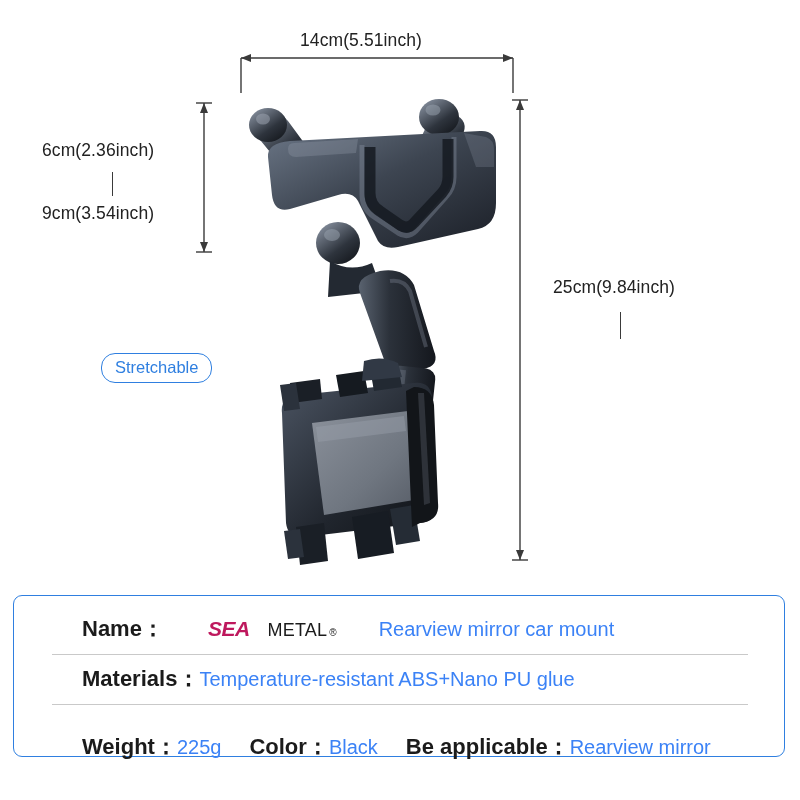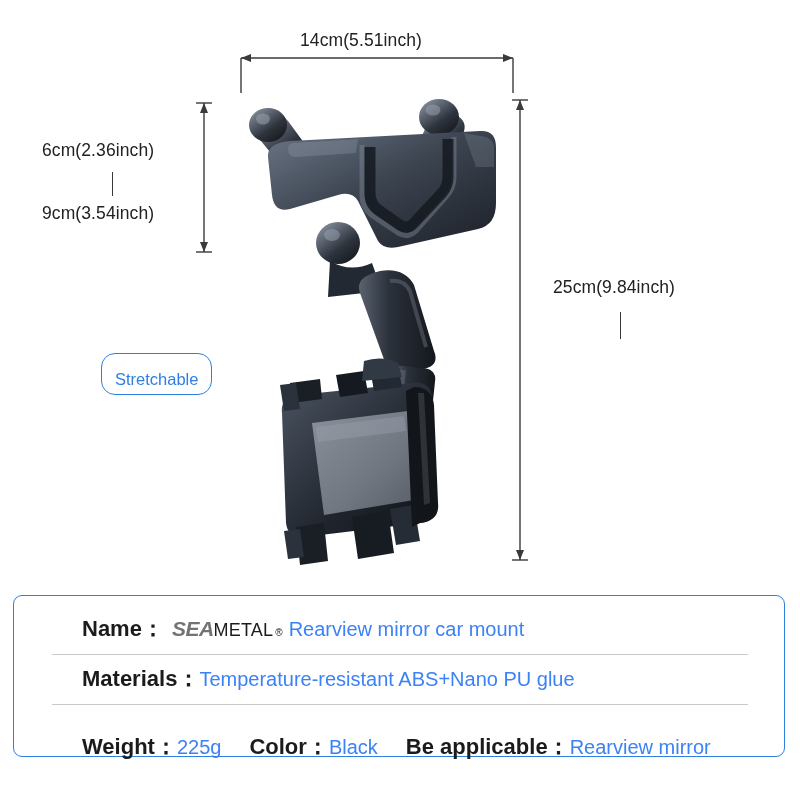--- a/index.html
+++ b/index.html
@@ -43,21 +43,21 @@
   .tick-right { left: 620px; top: 312px; height: 27px; }
 
   
   .rules { position: absolute; left: 0; top: 0; }
 
   
   .badge {
     position: absolute;
     left: 101px;
     top: 353px;
-    padding: 17px 13px 6px;
+    padding: 5px 13px 6px;
     border: 1.4px solid #2f7fe0;
     border-radius: 14px;
     color: #2f7fe0;
     font-size: 16.5px;
     background: #fff;
     line-height: 1;
   }
 
   
   .product { position: absolute; left: 238px; top: 75px; }
@@ -75,21 +75,21 @@
     background: #fff;
   }
   .spec-row {
     position: absolute;
     left: 0; right: 0;
     height: 50px;
     display: flex;
     align-items: center;
     box-sizing: border-box;
   }
-  .spec-row.r1 { top: 8px; }
+  .spec-row.r1 { top: 8px; gap: 36px; }
   .spec-row.r2 { top: 58px; }
   .spec-row.r3 { top: 108px; margin-top: 18px; }
   .sep {
     position: absolute;
     left: 38px;
     width: 696px;
     height: 1px;
     background: #c9c9c9;
   }
   .sep.s1 { top: 58px; }
@@ -113,26 +113,27 @@
     align-items: baseline;
     margin: 0 6px 0 8px;
     white-space: nowrap;
   }
   .brand .sea {
     font-family: "Liberation Sans", sans-serif;
     font-style: italic;
     font-weight: bold;
     font-size: 21px;
     letter-spacing: -0.5px;
-    color: #737373;
+    color: #be185d;
   }
   .brand .metal {
     font-size: 18px;
     color: #1b1b1b;
     letter-spacing: 0.2px;
+    margin-left: 18px;
   }
   .brand .reg {
     font-size: 10px;
     vertical-align: super;
     margin-left: 2px;
     color: #1b1b1b;
   }
   .gap-28 { display: inline-block; width: 28px; }
 </style>
 </head>

